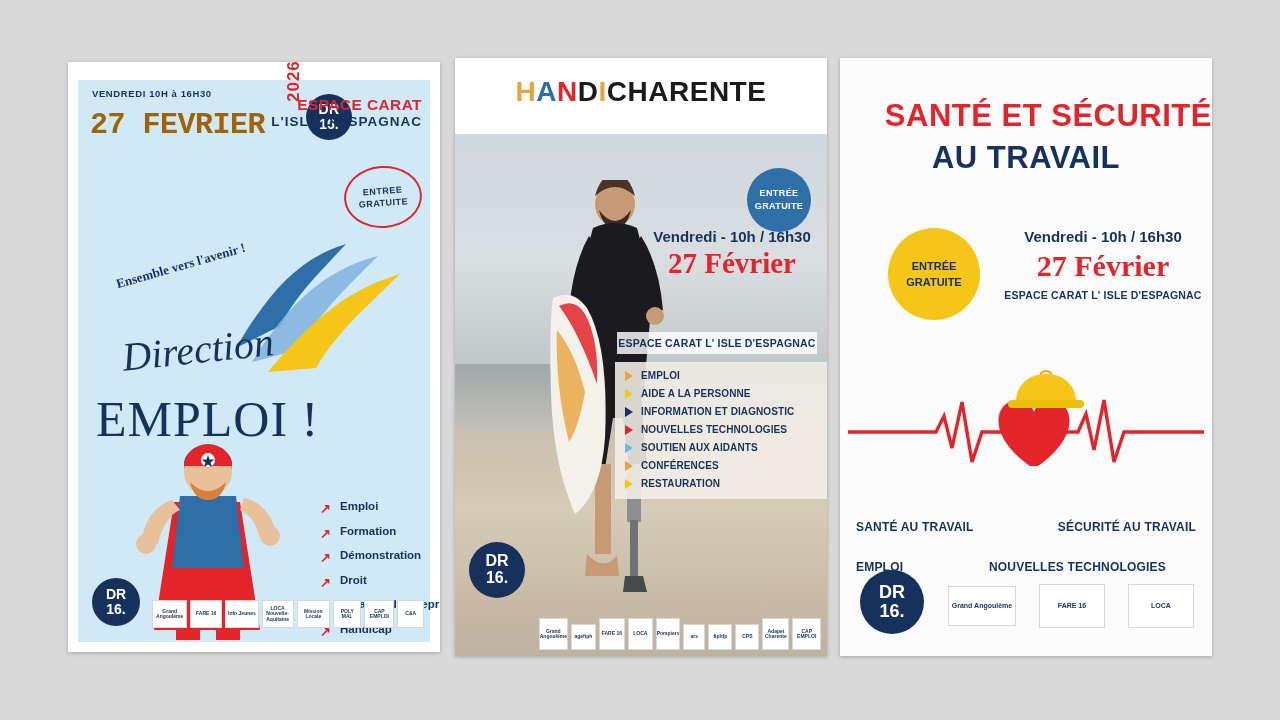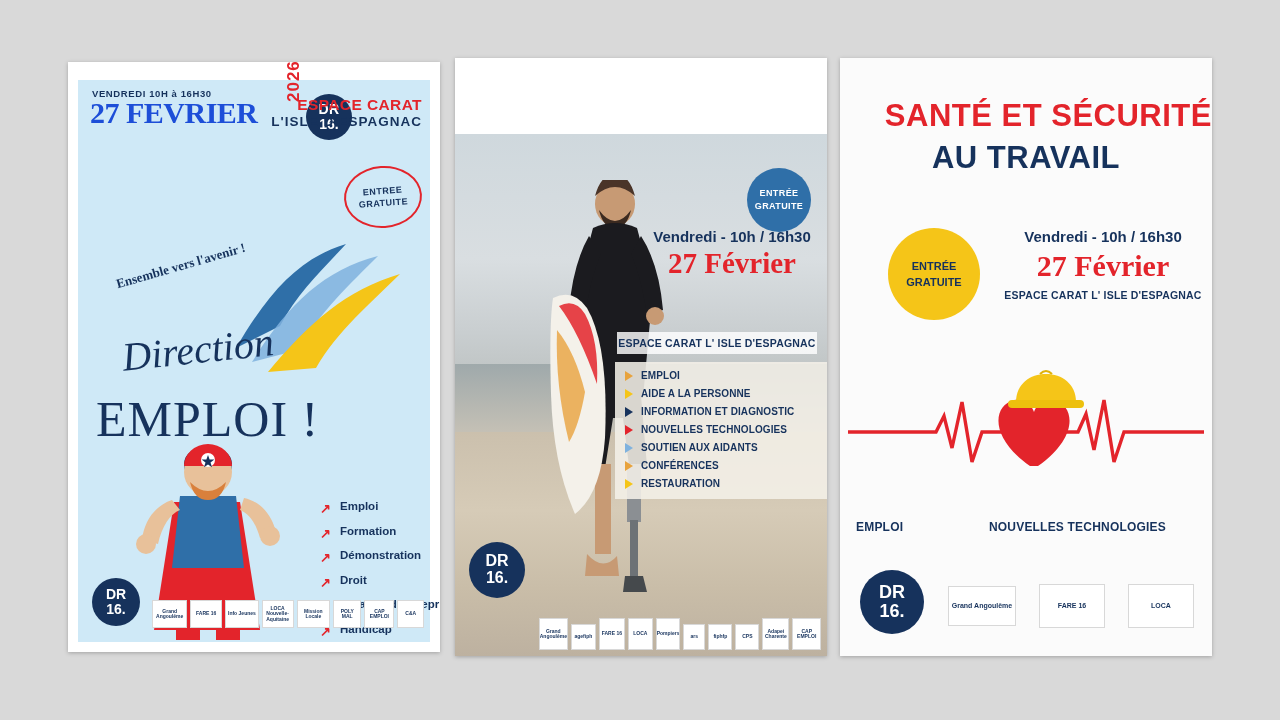--- a/index.html
+++ b/index.html
@@ -12,21 +12,21 @@
   .stage{position:relative;width:1280px;height:720px;}
 
   
   .poster{position:absolute;background:#ffffff;box-shadow:0 1px 4px rgba(0,0,0,.25);overflow:hidden;}
 
   
   #poster1{left:68px;top:62px;width:372px;height:590px;background:#ffffff;}
   #poster1 .inner{position:absolute;left:10px;top:18px;right:10px;bottom:10px;background:#cfe9f7;}
   .p1-topbar{position:absolute;left:0;top:0;right:0;height:70px;}
   .p1-fri{position:absolute;left:14px;top:8px;font-size:9.5px;font-weight:bold;color:#16325c;letter-spacing:.6px;}
-  .p1-date{position:absolute;left:12px;top:16px;font-size:30px;font-weight:bold;color:#1d4ed8;letter-spacing:-.5px;font-family:Liberation Serif, serif;}
+  .p1-date{position:absolute;left:12px;top:28px;font-size:30px;font-weight:bold;color:#a16207;letter-spacing:-.5px;font-family:Liberation Mono, monospace;}
   .p1-year{position:absolute;left:206px;top:22px;font-size:17px;font-weight:bold;color:#e3242b;transform:rotate(-90deg);transform-origin:left top;letter-spacing:1px;}
   .p1-dr{position:absolute;left:228px;top:14px;width:46px;height:46px;border-radius:50%;background:#16325c;color:#fff;display:flex;flex-direction:column;align-items:center;justify-content:center;line-height:1.05;}
   .p1-dr .l1{font-size:14px;font-weight:bold;letter-spacing:.5px;}
   .p1-dr .l2{font-size:14px;font-weight:bold;}
   .p1-carat{position:absolute;right:8px;top:16px;text-align:right;}
   .p1-carat .c1{font-size:15.5px;font-weight:bold;color:#e3242b;letter-spacing:.4px;}
   .p1-carat .c2{font-size:13.5px;font-weight:bold;color:#16325c;letter-spacing:1px;line-height:1.15;}
   .p1-ent{position:absolute;right:8px;top:86px;width:74px;height:58px;border:2px solid #e3242b;border-radius:50%;display:flex;flex-direction:column;align-items:center;justify-content:center;color:#16325c;font-size:9px;font-weight:bold;letter-spacing:.5px;line-height:1.35;text-align:center;transform:rotate(-4deg);}
   .p1-slogan{position:absolute;left:36px;top:178px;font-size:13px;color:#16325c;font-weight:bold;transform:rotate(-16deg);white-space:nowrap;font-family:"Liberation Serif",serif;}
   .p1-swoosh{position:absolute;left:150px;top:150px;width:190px;height:150px;}
@@ -178,20 +178,23 @@
         <div class="logo" style="width:28px;height:26px">
             <span>C&amp;A</span>
           </div>
       </div>
 
     </div>
   </div>
 
   <div class="poster" id="poster2">
 
+    <div class="p2-title">
+      <span style="color:#e8a33d">H</span><span style="color:#2f6fa8">A</span><span style="color:#e3242b">N</span><span style="color:#1b1b1b">D</span><span style="color:#e8a33d">I</span><span style="color:#1b1b1b">CHARENTE</span>
+    </div>
 
     <div class="p2-photo">
       <div class="p2-sky"></div>
       <div class="p2-sea"></div>
       <div class="p2-sand"></div>
 
       <svg class="surfer" viewBox="0 0 160 470">
         <ellipse cx="68" cy="24" rx="20" ry="22" fill="#c79a74"></ellipse>
         <path d="M48 16 q20 -18 40 0 q-6 -22 -20 -22 q-14 0 -20 22Z" fill="#4a3428"></path>
         <path d="M52 30 q16 22 32 0 q-4 18 -16 18 q-12 0 -16 -18Z" fill="#3b2a20"></path>
@@ -294,20 +297,24 @@
       <path d="M8 74 L96 74 L104 58 L112 90 L122 44 L132 104 L142 74 L168 74" fill="none" stroke="#e3242b" stroke-width="3.4"></path>
       <path d="M212 74 L238 74 L246 56 L254 92 L264 42 L274 104 L284 74 L364 74" fill="none" stroke="#e3242b" stroke-width="3.4"></path>
       <path d="M190 108 C150 80 152 48 174 42 C186 39 192 48 194 54 C196 48 202 39 214 42 C236 48 238 80 198 108 Z" fill="#e3242b"></path>
       <path d="M176 44 C176 26 190 16 206 16 C222 16 236 26 236 44 Z" fill="#f5c518"></path>
       <rect x="168" y="42" width="76" height="8" rx="4" fill="#edc00d"></rect>
       <path d="M200 16 q6 -6 12 0" fill="none" stroke="#e0b20a" stroke-width="2"></path>
     </svg>
 
     <div class="p3-kw">
       <div class="p3-row">
+        <div class="k">SANTÉ AU TRAVAIL</div>
+        <div class="k">SÉCURITÉ AU TRAVAIL</div>
+      </div>
+      <div class="p3-row">
         <div class="k">EMPLOI</div>
         <div class="k" style="margin-right:30px">NOUVELLES TECHNOLOGIES</div>
       </div>
     </div>
 
     <div class="p3-dr">
       <div class="l1">DR</div>
       <div class="l2">16.</div>
     </div>
 

